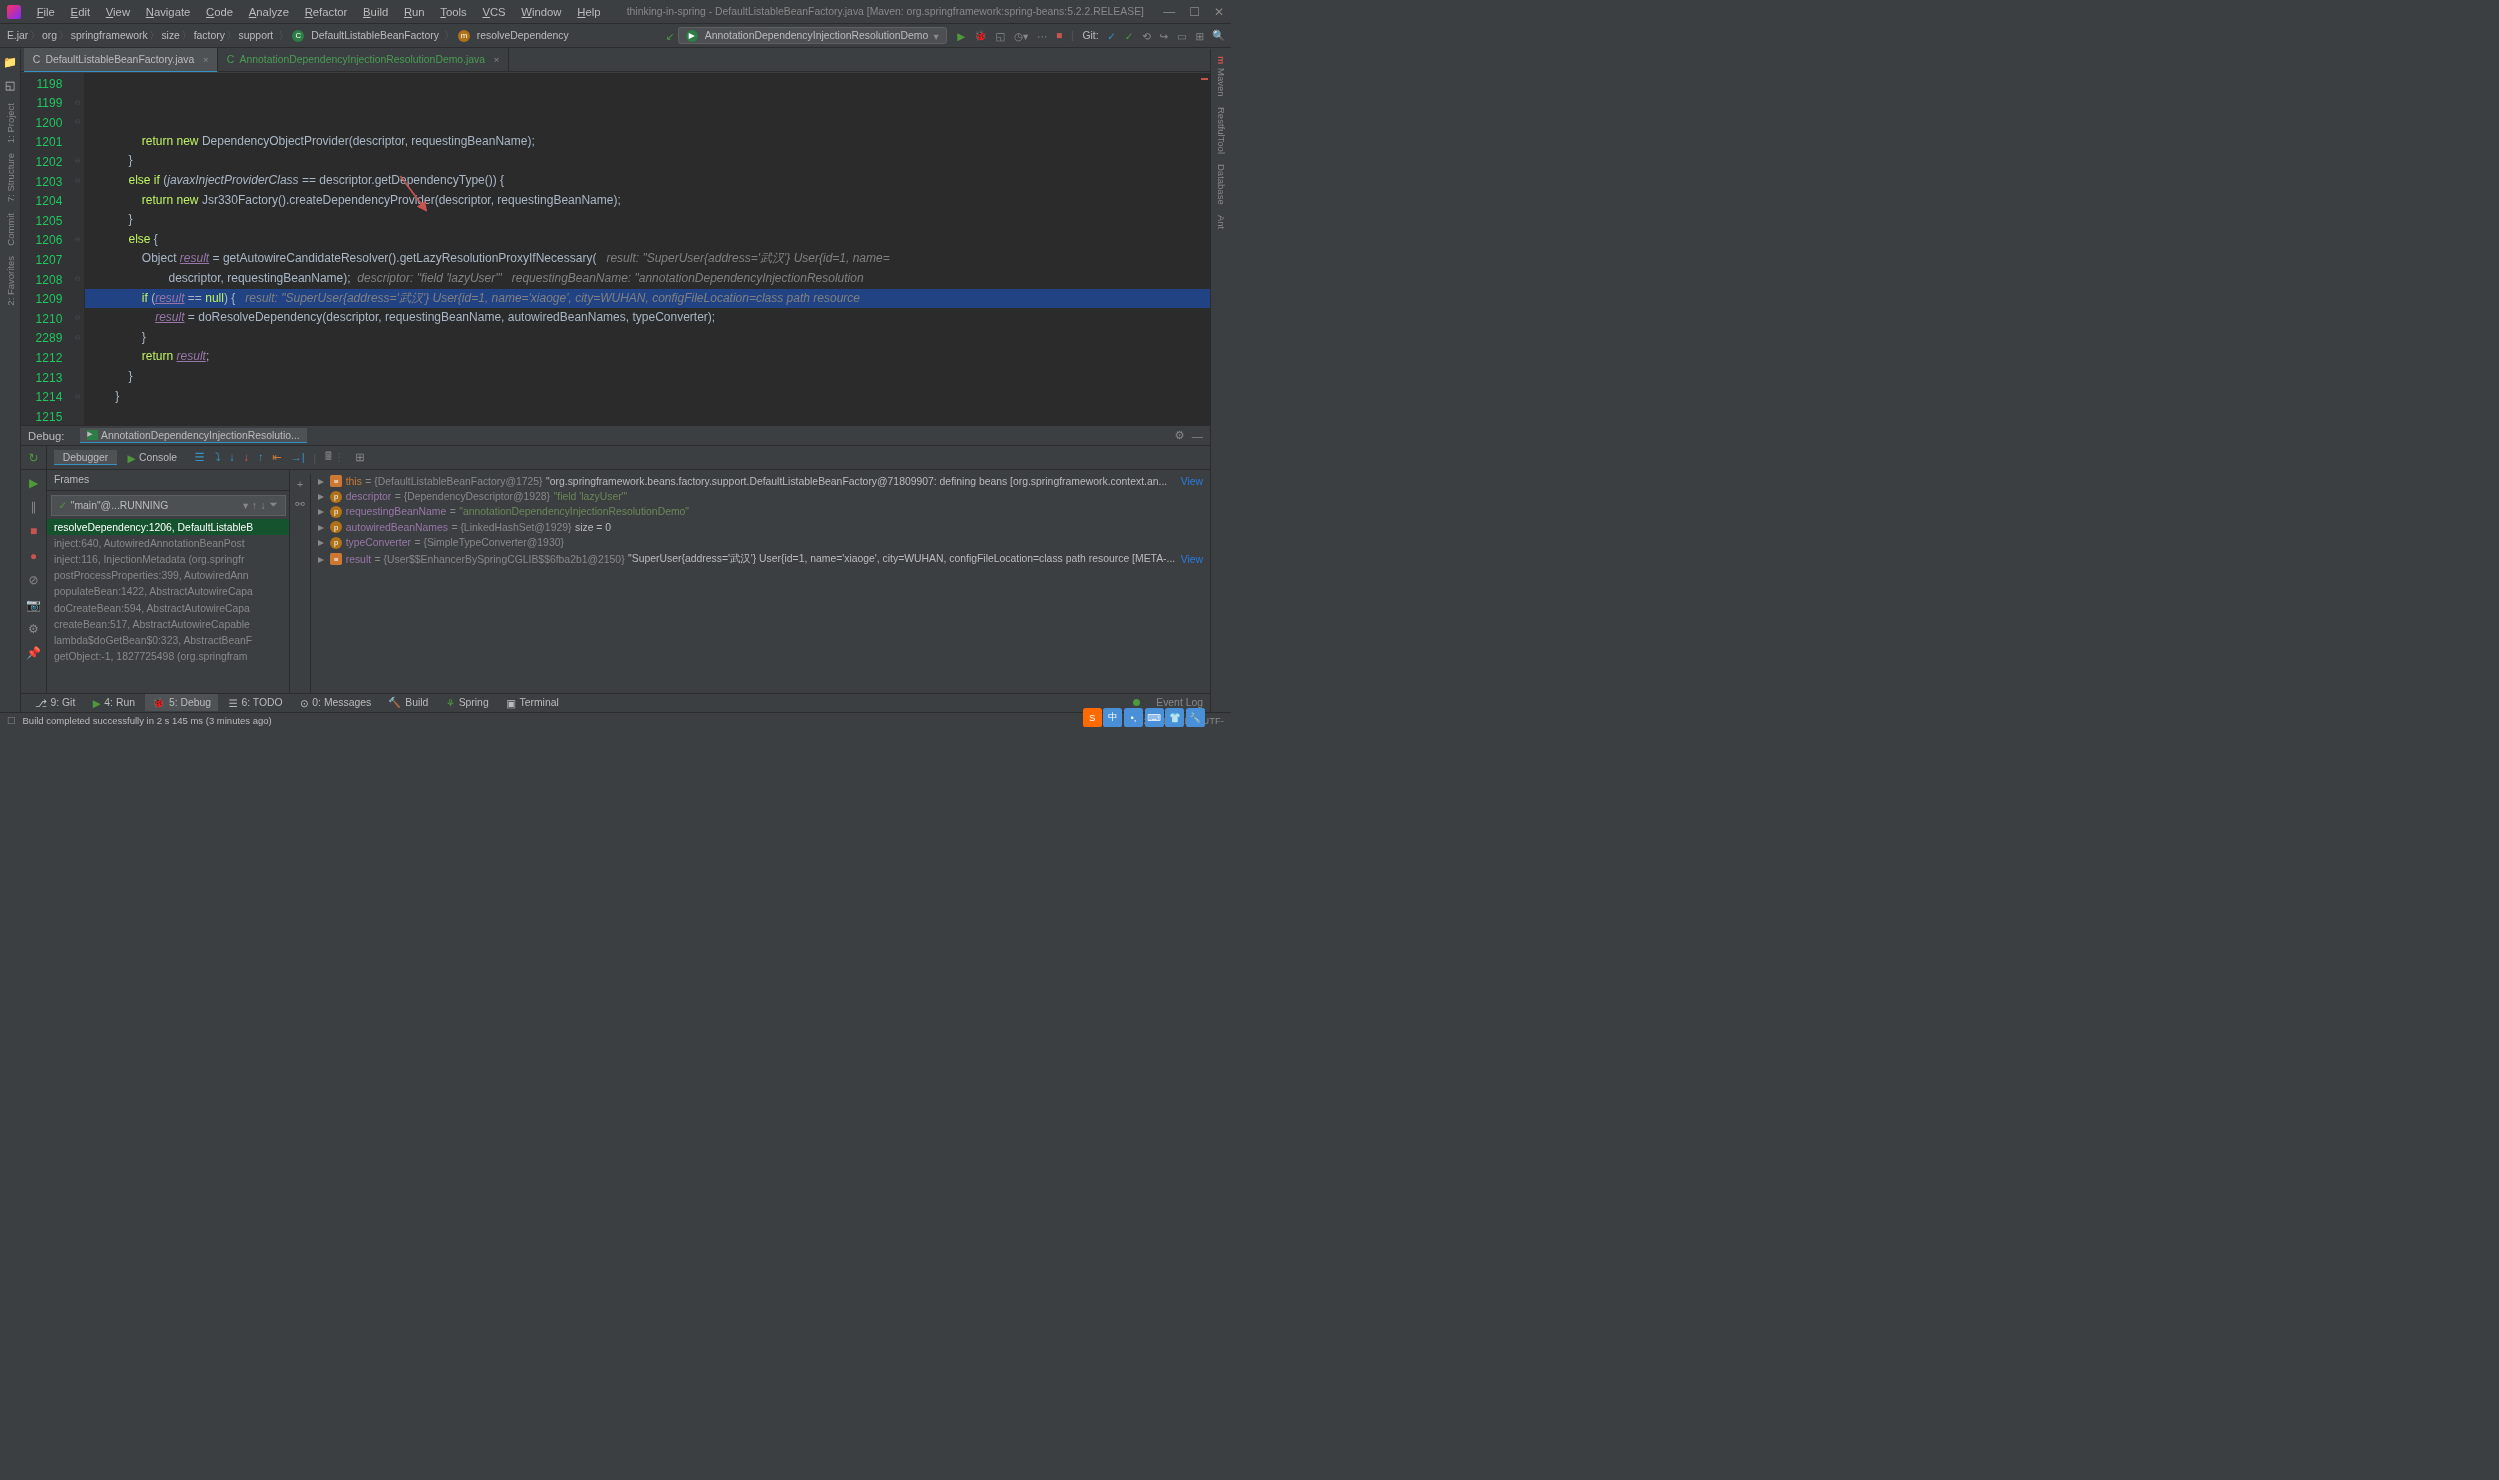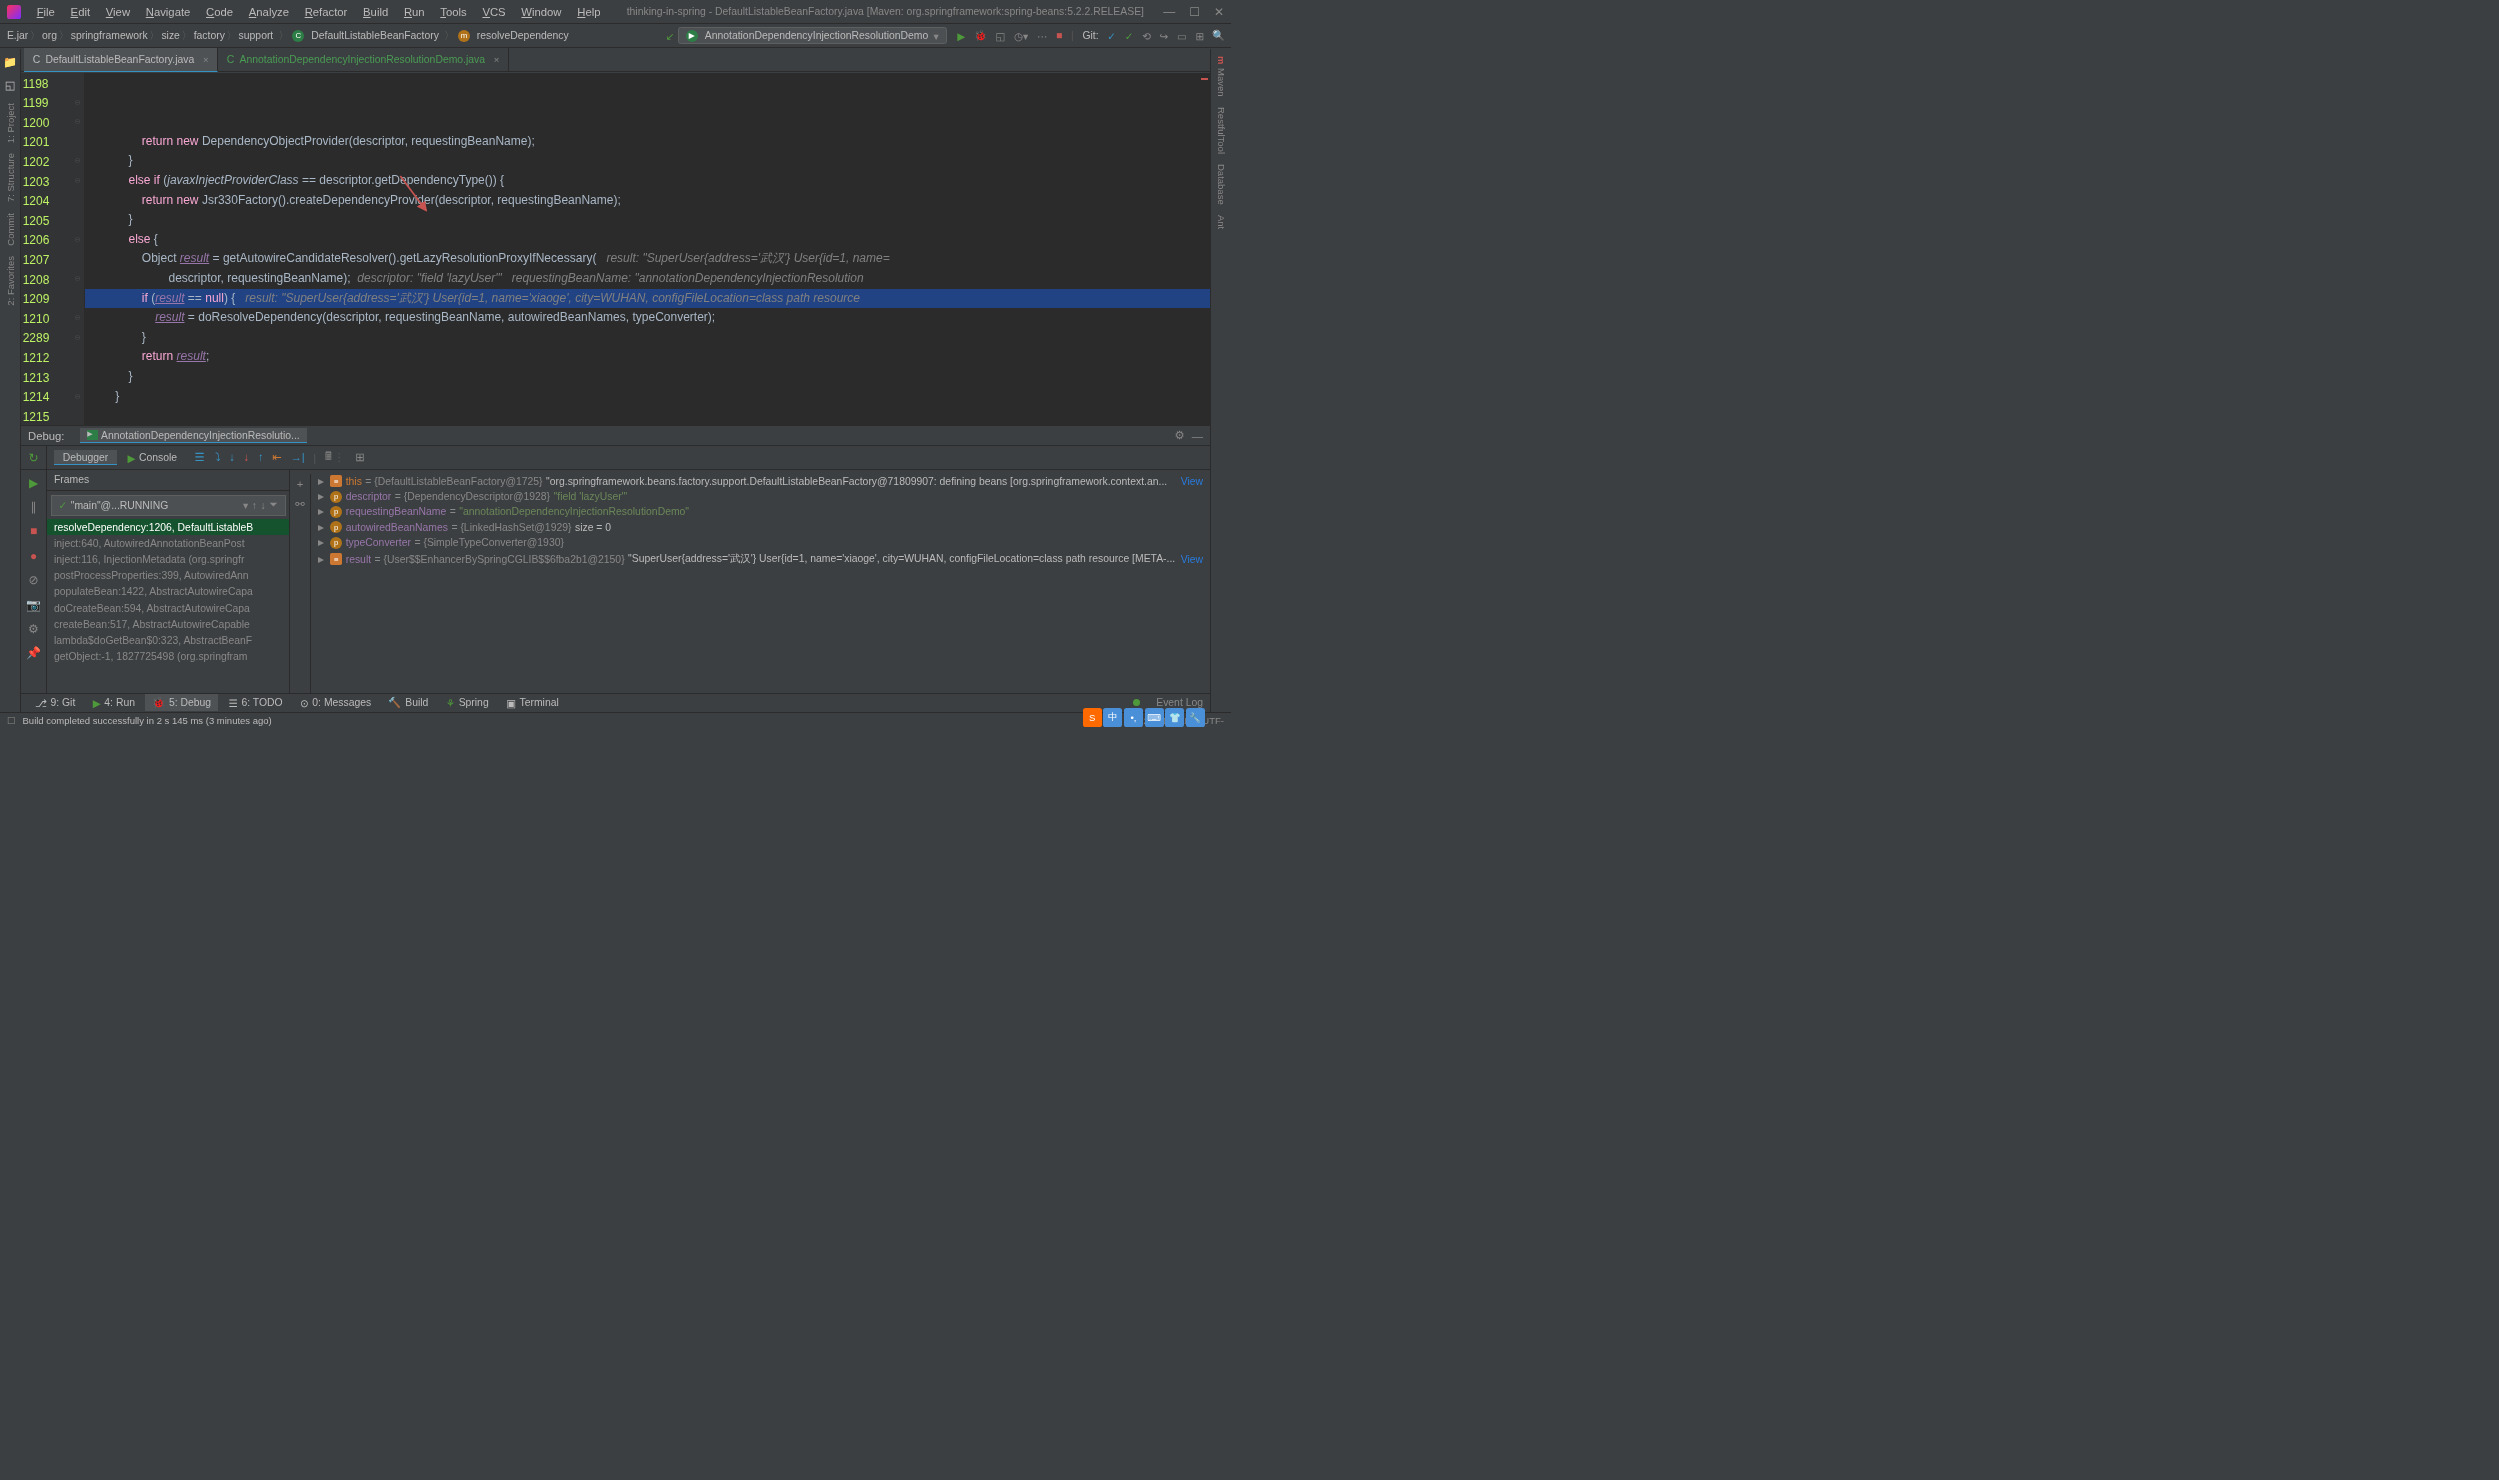--- a/index.html
+++ b/index.html
@@ -31,26 +31,26 @@
 .editor-tabs { height: 24px; background: #3c3f41; display: flex; align-items: center; border-bottom: 0.9px solid #2b2b2b; padding-left: 24px; }
 .editor-tabs .tab { height: 24px; padding: 0 8.7px; display: flex; align-items: center; gap: 5.2px; font-size: 10.4px; border-right: 0.9px solid #2b2b2b; }
 .editor-tabs .tab.active { background: #4e5254; border-bottom: 1.7px solid #3592c4; }
 .editor-tabs .tab .close { color: #888; font-size: 9.5px; margin-left: 3.5px; }
 .editor-tabs .tab.running-tab { color: #499c54; }
 .left-gutter { position: absolute; left: 0; top: 49px; width: 21px; bottom: 0; background: #3c3f41; border-right: 0.9px solid #2b2b2b; display: flex; flex-direction: column; align-items: center; gap: 10.4px; padding-top: 7px; }
 .left-gutter .vert-label { writing-mode: vertical-rl; transform: rotate(180deg); font-size: 9.5px; color: #888; cursor: pointer; display: flex; align-items: center; gap: 3.5px; }
 .right-gutter { position: absolute; right: 0; top: 49px; width: 21px; bottom: 0; background: #3c3f41; border-left: 0.9px solid #2b2b2b; display: flex; flex-direction: column; align-items: center; gap: 10.4px; padding-top: 7px; }
 .right-gutter .vert-label { writing-mode: vertical-rl; font-size: 9.5px; color: #888; cursor: pointer; display: flex; align-items: center; gap: 3.5px; }
 .editor-area { position: absolute; left: 21px; right: 21px; top: 73px; height: 352px; background: #2b2b2b; display: flex; font-family: "JetBrains Mono", Consolas, monospace; font-size: 12px; overflow: hidden; }
-.line-nums { width: 50px; background: #313335; color: #bef264; text-align: left; padding: 1.7px 8.7px 1.7px 1.7px; line-height: 19.6px; }
+.line-nums { width: 50px; background: #313335; color: #22c55e; text-align: right; padding: 1.7px 8.7px 1.7px 1.7px; line-height: 19.6px; }
 .fold-gutter { width: 14px; background: #313335; border-right: 0.9px solid #2b2b2b; line-height: 19.6px; color: #606366; font-size: 7.8px; text-align: center; }
 .code { flex: 1; line-height: 19.6px; white-space: pre; overflow: hidden; color: #a9b7c6; position: relative; }
 .code .ln { height: 19.6px; padding-left: 3.5px; }
 .code .ln.hl { background: #214283; }
-.kw { color: #f9a8d4; }
+.kw { color: #bef264; }
 .cmt { color: #808080; font-style: italic; }
 .var { color: #9876aa; font-style: italic; text-decoration: underline; }
 .param { font-style: italic; }
 .arrow-overlay { position: absolute; left: 295px; top: 83px; pointer-events: none; }
 .arrow-overlay svg { overflow: visible; }
 .debug-panel { position: absolute; left: 21px; right: 21px; top: 425px; bottom: 35px; background: #3c3f41; display: flex; flex-direction: column; }
 .debug-header { height: 21px; display: flex; align-items: center; padding: 0 7px; gap: 7px; border-bottom: 0.9px solid #2b2b2b; border-top: 0.9px solid #2b2b2b; }
 .debug-header .dbg-title { color: #bbb; }
 .debug-header .dbg-cfg { display: flex; align-items: center; gap: 3.5px; margin-left: 8.7px; background: #4e5254; padding: 1.7px 7px; border-bottom: 1.7px solid #3592c4; font-size: 10.4px; }
 .debug-header .spacer { flex: 1; }

